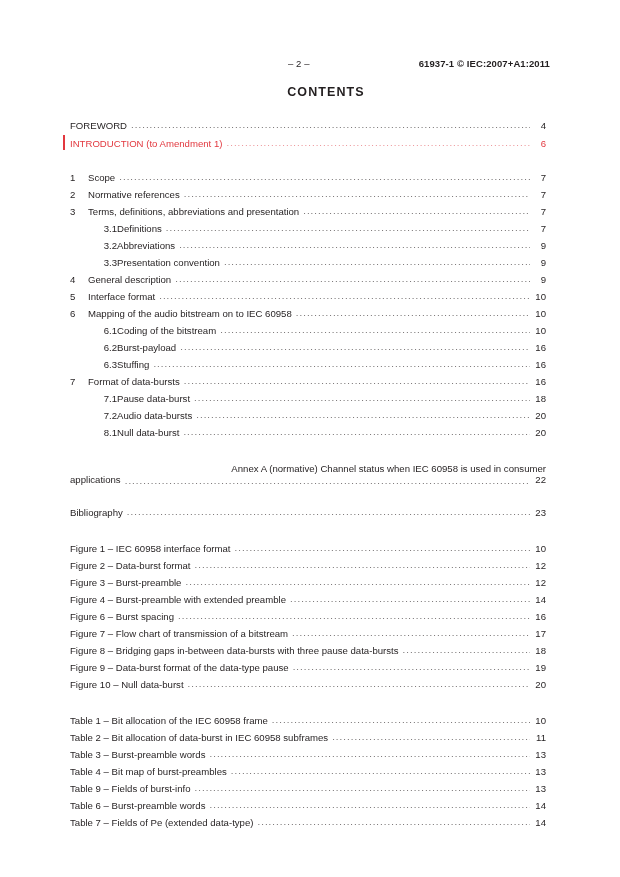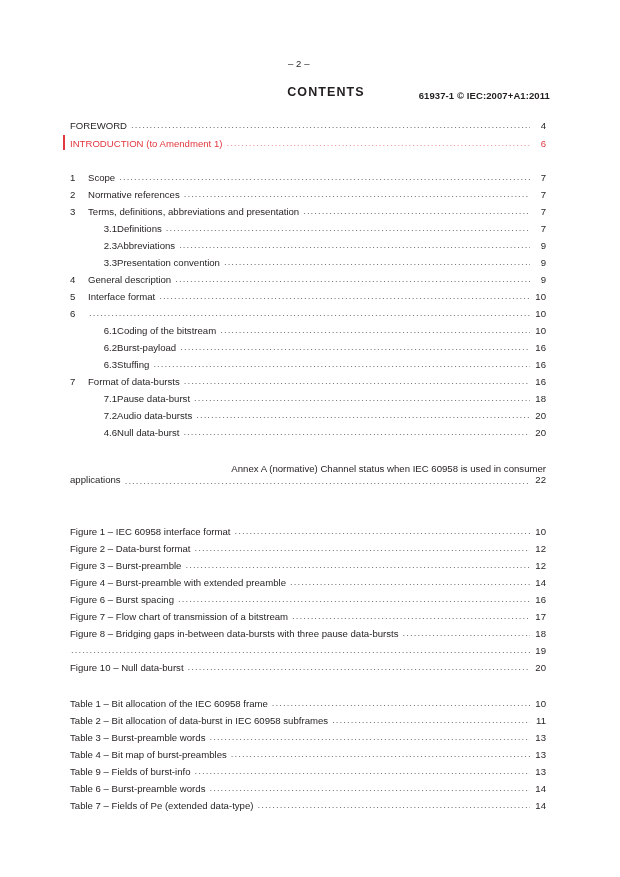--- a/index.html
+++ b/index.html
@@ -35,21 +35,20 @@
     left: 218px;
     top: 0;
     white-space: nowrap;
   }
   .runhead .docref {
     position: absolute;
     right: 0;
     top: 0;
     white-space: nowrap;
     font-weight: bold;
-    margin-top: 32px;
   }
 
   
   .contents-title {
     position: absolute;
     top: 85px;
     left: 16px;
     width: 620px;
     text-align: center;
     font-size: 12.5px;
@@ -191,21 +190,21 @@
         <span class="leader"></span>
         <span class="pg">7</span>
       </div>
       <div class="row">
         <span class="num2">3.1</span>
         <span class="label">Definitions</span>
         <span class="leader"></span>
         <span class="pg">7</span>
       </div>
       <div class="row">
-        <span class="num2">2.3</span>
+        <span class="num2">3.2</span>
         <span class="label">Abbreviations</span>
         <span class="leader"></span>
         <span class="pg">9</span>
       </div>
       <div class="row">
         <span class="num2">3.3</span>
         <span class="label">Presentation convention</span>
         <span class="leader"></span>
         <span class="pg">9</span>
       </div>
@@ -216,20 +215,21 @@
         <span class="pg">9</span>
       </div>
       <div class="row">
         <span class="num1">5</span>
         <span class="label">Interface format</span>
         <span class="leader"></span>
         <span class="pg">10</span>
       </div>
       <div class="row">
         <span class="num1">6</span>
+        <span class="label">Mapping of the audio bitstream on to IEC 60958</span>
         <span class="leader"></span>
         <span class="pg">10</span>
       </div>
       <div class="row">
         <span class="num2">6.1</span>
         <span class="label">Coding of the bitstream</span>
         <span class="leader"></span>
         <span class="pg">10</span>
       </div>
       <div class="row">
@@ -256,40 +256,45 @@
         <span class="leader"></span>
         <span class="pg">18</span>
       </div>
       <div class="row">
         <span class="num2">7.2</span>
         <span class="label">Audio data-bursts</span>
         <span class="leader"></span>
         <span class="pg">20</span>
       </div>
       <div class="row">
-        <span class="num2">4.6</span>
+        <span class="num2">8.1</span>
         <span class="label">Null data-burst</span>
         <span class="leader"></span>
         <span class="pg">20</span>
       </div>
     </div>
 
     <div class="gap-lg"></div>
 
     <div class="row wrap">
       <span class="l1">Annex A (normative)  Channel status when IEC 60958 is used in consumer</span>
       <span class="l2">
         <span class="label">applications</span>
         <span class="leader"></span>
         <span class="pg">22</span>
       </span>
     </div>
 
     <div class="gap-md"></div>
 
+    <div class="row">
+      <span class="label">Bibliography</span>
+      <span class="leader"></span>
+      <span class="pg">23</span>
+    </div>
 
     <div class="gap-lg"></div>
 
     <div>
       <div class="row">
         <span class="label">Figure 1 – IEC 60958 interface format</span>
         <span class="leader"></span>
         <span class="pg">10</span>
       </div>
       <div class="row">
@@ -316,20 +321,21 @@
         <span class="label">Figure 7 – Flow chart of transmission of a bitstream</span>
         <span class="leader"></span>
         <span class="pg">17</span>
       </div>
       <div class="row">
         <span class="label">Figure 8 – Bridging gaps in-between data-bursts with three pause data-bursts</span>
         <span class="leader"></span>
         <span class="pg">18</span>
       </div>
       <div class="row">
+        <span class="label">Figure 9 – Data-burst format of the data-type pause</span>
         <span class="leader"></span>
         <span class="pg">19</span>
       </div>
       <div class="row">
         <span class="label">Figure 10 – Null data-burst</span>
         <span class="leader"></span>
         <span class="pg">20</span>
       </div>
     </div>
 

